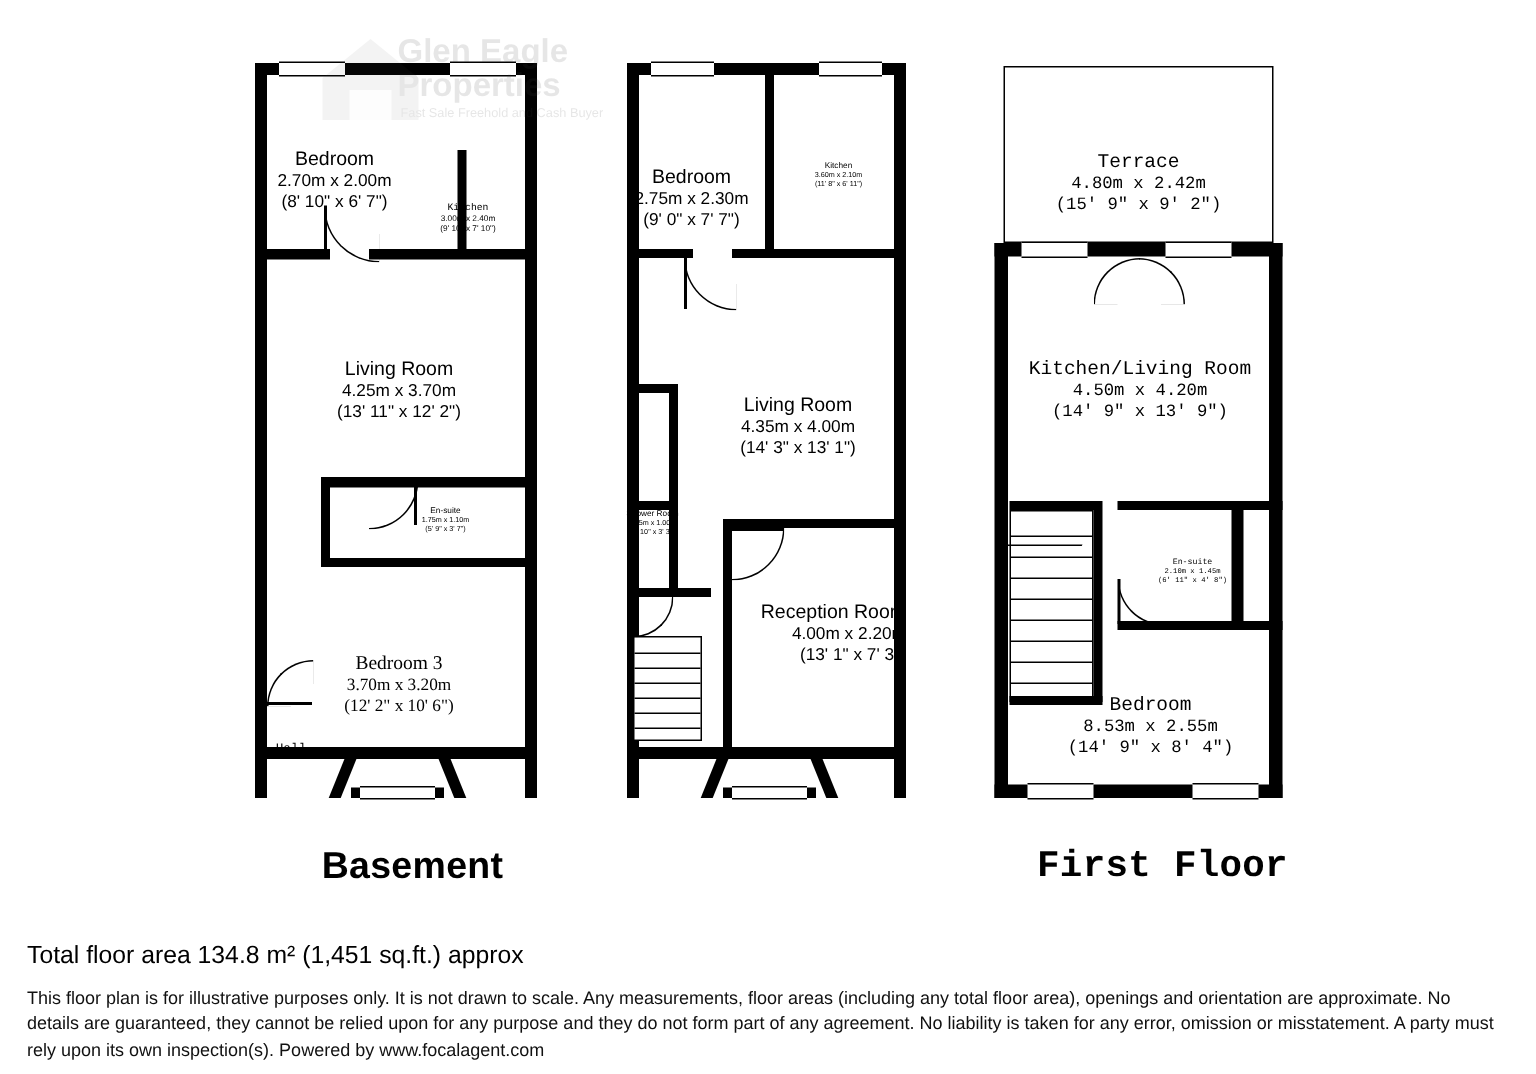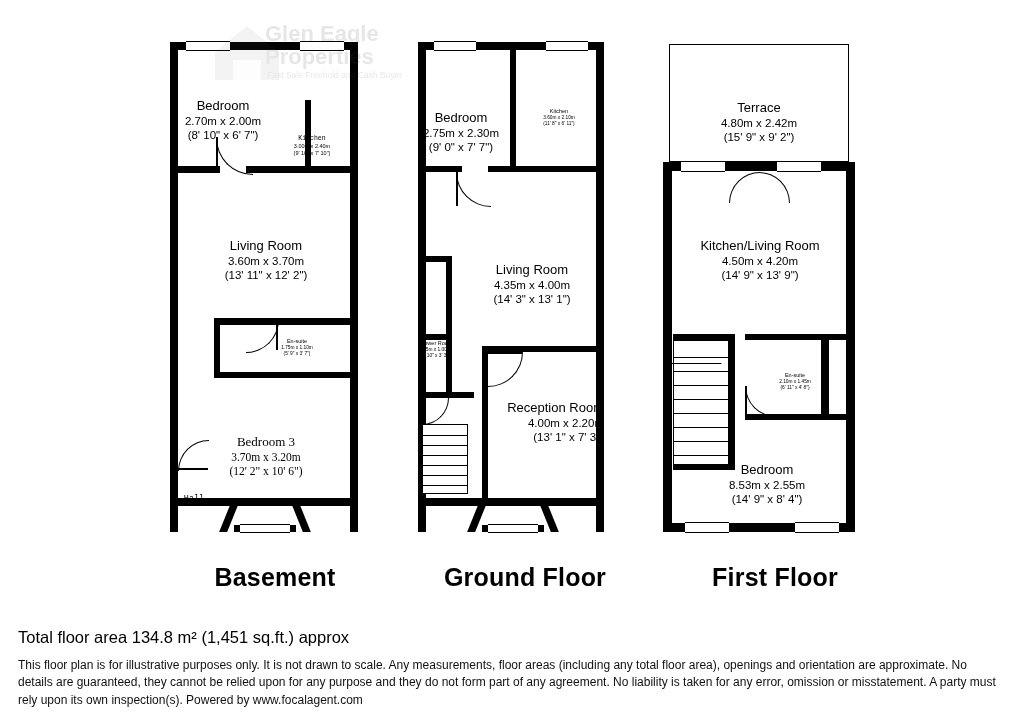--- a/index.html
+++ b/index.html
@@ -22,21 +22,21 @@
     width: 1024px;
     height: 610px;
   }
   .floor {
     position: absolute;
     top: 0;
     height: 610px;
   }
   .floor-basement { left: 150px; width: 250px; }
   .floor-ground   { left: 400px; width: 250px; }
-  .floor-first    { left: 645px; width: 260px; }
+  .floor-first    { left: 645px; width: 260px; font-family: Liberation Mono, monospace; }
 
   .floor-title {
     position: absolute;
     width: 100%;
     text-align: center;
     bottom: 18px;
     font-size: 25px;
     font-weight: bold;
     letter-spacing: 0.2px;
   }
@@ -185,21 +185,21 @@
     </div>
 
     <div class="label small" style="left:126px; top:135px; width:72px;">
       <span class="name">Kitchen</span>
       <span class="dim">3.00m x 2.40m</span>
       <span class="dim">(9' 10" x 7' 10")</span>
     </div>
 
     <div class="label big" style="left:48px; top:238px; width:136px;">
       <span class="name">Living Room</span>
-      <span class="dim">3.60m x 3.70m</span>
+      <span class="dim">4.25m x 3.70m</span>
       <span class="dim">(13' 11" x 12' 2")</span>
     </div>
 
     <div class="label tiny" style="left:112px; top:338px; width:70px;">
       <span class="name">En-suite</span>
       <span class="dim">1.75m x 1.10m</span>
       <span class="dim">(5' 9" x 3' 7")</span>
     </div>
 
     <div class="label big" style="left:50px; top:434px; width:132px;font-family:Liberation Serif, serif;">
@@ -281,21 +281,20 @@
       <span class="dim">1.85m x 1.00m</span>
       <span class="dim">(6' 10" x 3' 3")</span>
     </div>
 
     <div class="label big" style="left:92px; top:400px; width:112px;text-align:right;">
       <span class="name" style="display:block;">Reception Room</span>
       <span class="dim">4.00m x 2.20m</span>
       <span class="dim">(13' 1" x 7' 3")</span>
     </div>
 
-    <div class="floor-title">Ground Floor</div>
   </div>
 
   <div class="floor floor-first">
 
     <div style="position:absolute; left:24px; top:44px; width:180px; height:118px; border:1.5px solid #000; box-sizing:border-box; background:#fff;"></div>
 
     <div class="wall" style="left:18px; top:162px; width:192px; height:9px;"></div>
     <div class="wall" style="left:18px; top:162px; width:9px; height:370px;"></div>
     <div class="wall" style="left:201px; top:162px; width:9px; height:370px;"></div>
     <div class="wall" style="left:18px; top:523px; width:192px; height:9px;"></div>

